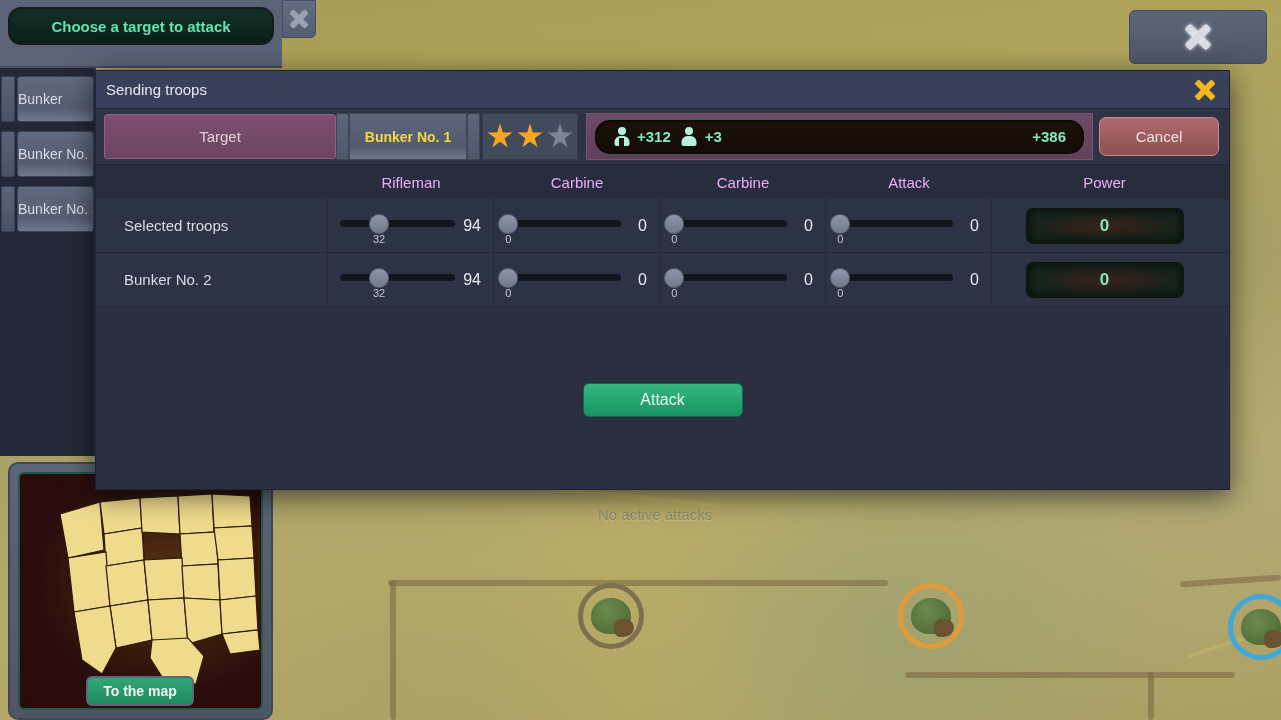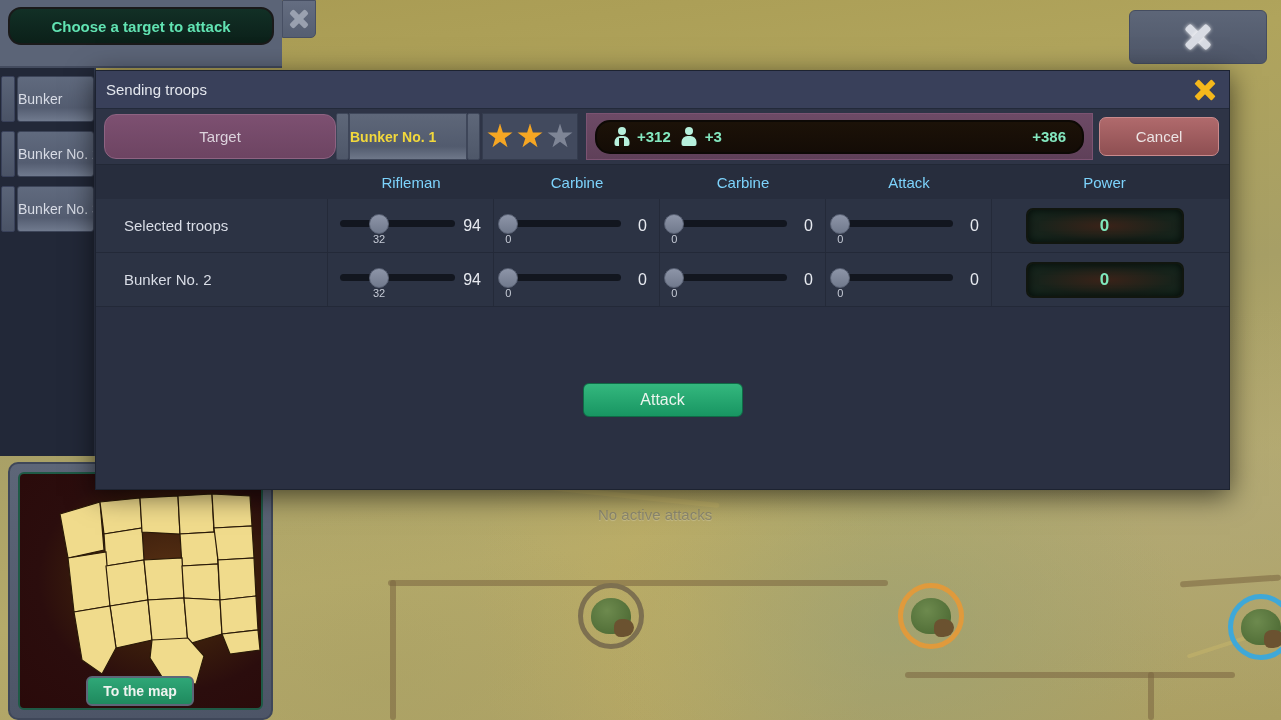--- a/index.html
+++ b/index.html
@@ -100,28 +100,28 @@
   #dialog-close i { position:absolute; left:50%; top:50%; width:24px; height:6px;
     border-radius:1px; background:#f5b81b; }
   #dialog-close i:first-child { transform:translate(-50%,-50%) rotate(45deg); }
   #dialog-close i:last-child  { transform:translate(-50%,-50%) rotate(-45deg); }
 
   
   #strip { height:56px; background:#2e3446; display:flex; align-items:stretch;
     border-bottom:1px solid #222836; }
   #target-btn { width:232px; margin:5px 0 5px 8px;
     background:linear-gradient(180deg,#7d5071,#6d4462);
-    border:1px solid #8e6382; border-radius:12px;
+    border:1px solid #8e6382; border-radius:3px;
     display:flex; align-items:center; justify-content:center; }
   #target-btn span { color:#dcd2dc; font-size:15px; }
   .grip { width:13px; margin:4px 0; background:linear-gradient(180deg,#5e6779,#4e5769);
     border:1px solid #3e4659; border-radius:2px; }
   #bunker-tab { width:118px; margin:4px 0;
     background:linear-gradient(180deg,#5e6779 0%,#525b6e 72%,#6e7789 100%);
-    border:1px solid #3e4659; display:flex; align-items:center; justify-content:flex-start; }
+    border:1px solid #3e4659; display:flex; align-items:center; justify-content:center; }
   #bunker-tab span { color:#f2d83c; font-size:14px; font-weight:bold; }
   #stars { width:96px; margin:4px 2px; background:#424a5e; border:1px solid #343c4e;
     display:flex; align-items:center; justify-content:center; gap:4px; }
   .star { width:26px; height:26px; display:inline-block;
     clip-path:polygon(50% 0%,61% 35%,98% 35%,68% 57%,79% 91%,50% 70%,21% 91%,32% 57%,2% 35%,39% 35%); }
   .star.on  { background:#f5a623; box-shadow:0 0 10px rgba(245,120,20,.95); }
   .star.off { background:#7e8596; }
   #stats-wrap { flex:1; margin:4px 6px; background:linear-gradient(180deg,#6d4a66,#5f4059);
     border:1px solid #7b5372; display:flex; align-items:center; padding:12px 8px; }
   #stats { flex:1; height:34px; background:linear-gradient(180deg,#1c1208,#140c06);
@@ -142,21 +142,21 @@
     border:1px solid #c98a8c; border-radius:7px;
     display:flex; align-items:center; justify-content:center; }
   #cancel-btn span { color:#ece4e4; font-size:15px; }
 
   
   #table { background:#272d3d; }
   #thead { height:34px; display:flex; align-items:center; background:#272d3d; }
   .cell-label { width:232px; flex:none; }
   .cell { width:166px; flex:none; position:relative; }
   .cell-power { width:225px; flex:none; }
-  #thead .cell, #thead .cell-power { text-align:center; color:#7dd3fc; font-size:15px; }
+  #thead .cell, #thead .cell-power { text-align:center; color:#f0abfc; font-size:15px; }
   .trow { height:54px; display:flex; align-items:stretch; background:#2c3344;
     border-bottom:1px solid #232938; }
   .trow .cell-label { display:flex; align-items:center; padding-left:28px;
     border-right:1px solid #242a39; color:#d9dde6; font-size:15px; }
   .trow .cell { border-right:1px solid #242a39; display:flex; align-items:center;
     padding:0 12px; gap:8px; }
   .slider { flex:1; position:relative; height:30px; }
   .track { position:absolute; left:0; right:0; top:9px; height:7px; border-radius:4px;
     background:#12161f; }
   .knob { position:absolute; top:3px; width:20px; height:20px; border-radius:50%;

